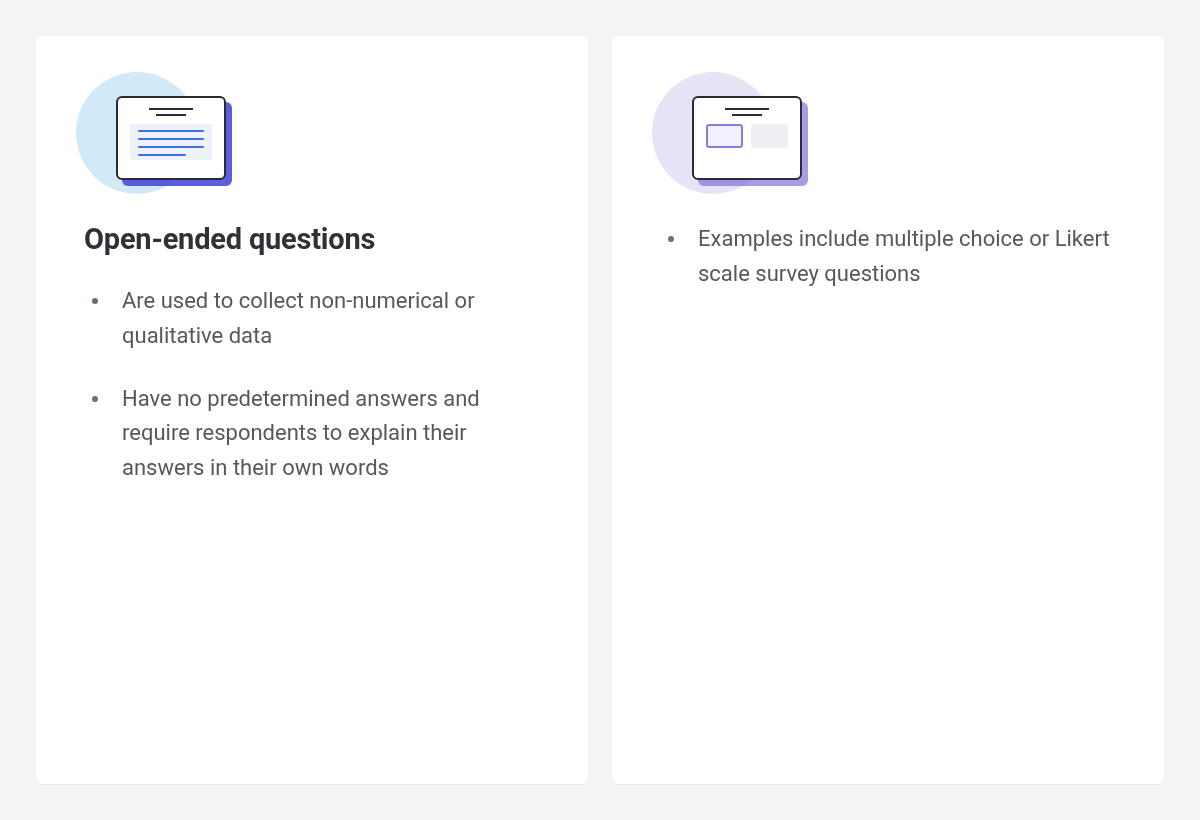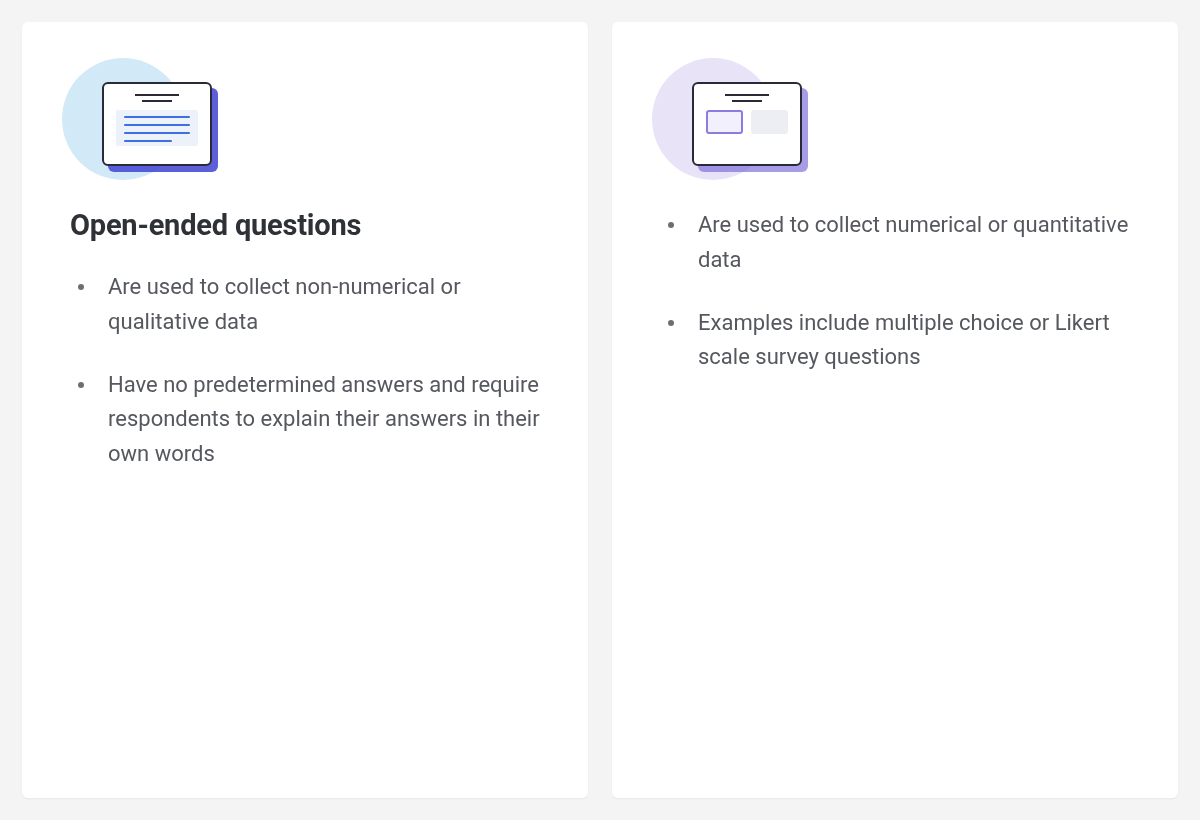--- a/index.html
+++ b/index.html
@@ -8,21 +8,21 @@
       background: #f4f4f5;
       font-family: -apple-system, BlinkMacSystemFont, "Segoe UI", Roboto, "Helvetica Neue", Arial, sans-serif;
       color: #3a3d42;
       -webkit-font-smoothing: antialiased;
     }
     .page {
       width: 1200px;
       height: 820px;
       display: flex;
       gap: 24px;
-      padding: 22px;
+      padding: 36px;
     }
     .card {
       flex: 1;
       background: #ffffff;
       border-radius: 6px;
       padding: 40px 48px 48px 48px;
       box-shadow: 0 1px 2px rgba(0,0,0,0.05);
     }
     .icon-wrap {
       width: 140px;
@@ -183,18 +183,17 @@
           <div class="doc-options">
             <div class="opt selected"></div>
             <div class="opt unselected"></div>
           </div>
         </div>
       </div>
     </div>
 
 
     <ul class="points">
-      <li>Are used to collect numerical or quantitative data</li>
       <li>Examples include multiple choice or Likert scale survey questions</li>
     </ul>
   </div>
 
 </div>
 
 </body></html>

